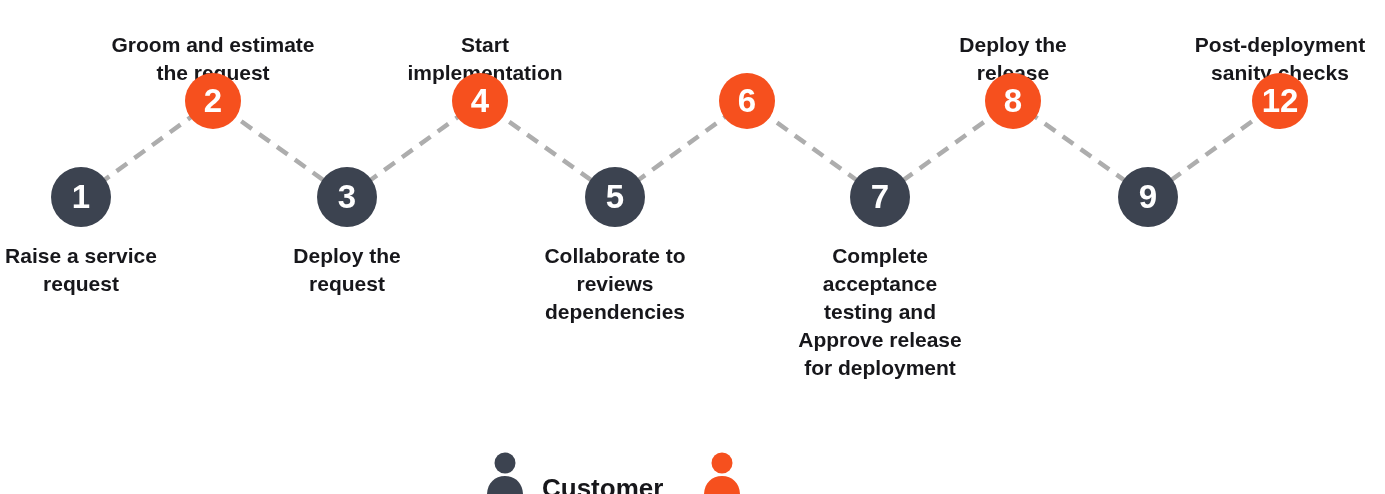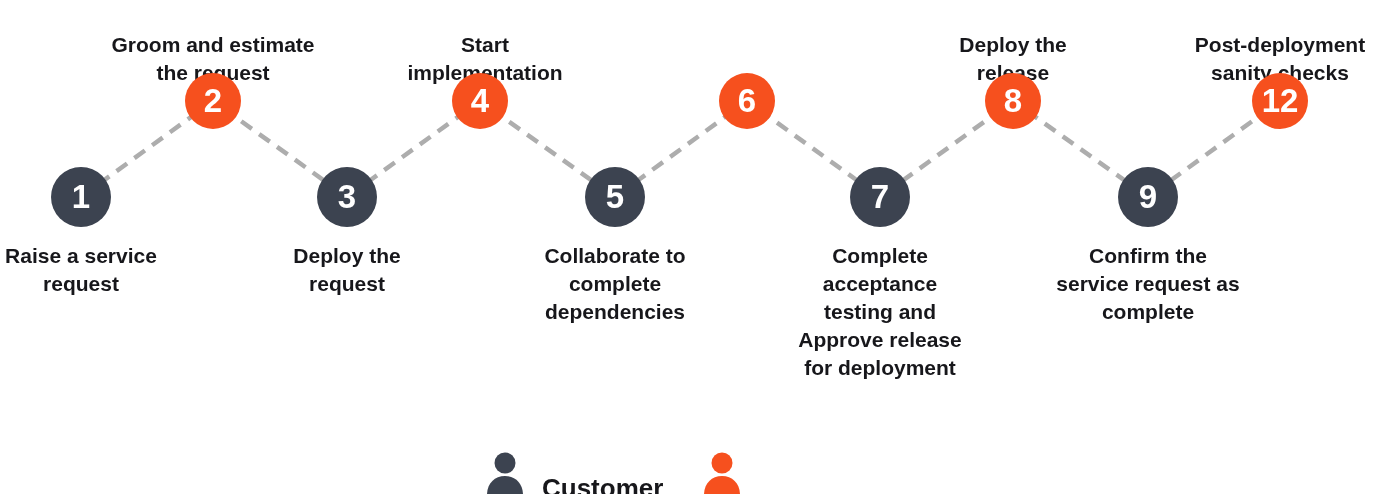--- a/index.html
+++ b/index.html
@@ -99,30 +99,27 @@
   <div class="step-label top" style="left:893px">Deploy the
 release</div>
   <div class="step-label top" style="left:1160px">Post-deployment
 sanity checks</div>
 
   <div class="step-label bottom" style="left:-39px">Raise a service
 request</div>
   <div class="step-label bottom" style="left:227px">Deploy the
 request</div>
   <div class="step-label bottom" style="left:495px">Collaborate to
-complete
+reviews
 dependencies</div>
   <div class="step-label bottom" style="left:760px">Complete
 acceptance
 testing and
 Approve release
 for deployment</div>
-  <div class="step-label bottom" style="left:1028px">Confirm the
-service request as
-complete</div>
 
   <div class="circle customer" style="left:51px">
       <span class="num">1</span>
     </div>
   <div class="circle axelerant" style="left:185px">
       <span class="num">2</span>
     </div>
   <div class="circle customer" style="left:317px">
       <span class="num">3</span>
     </div>

